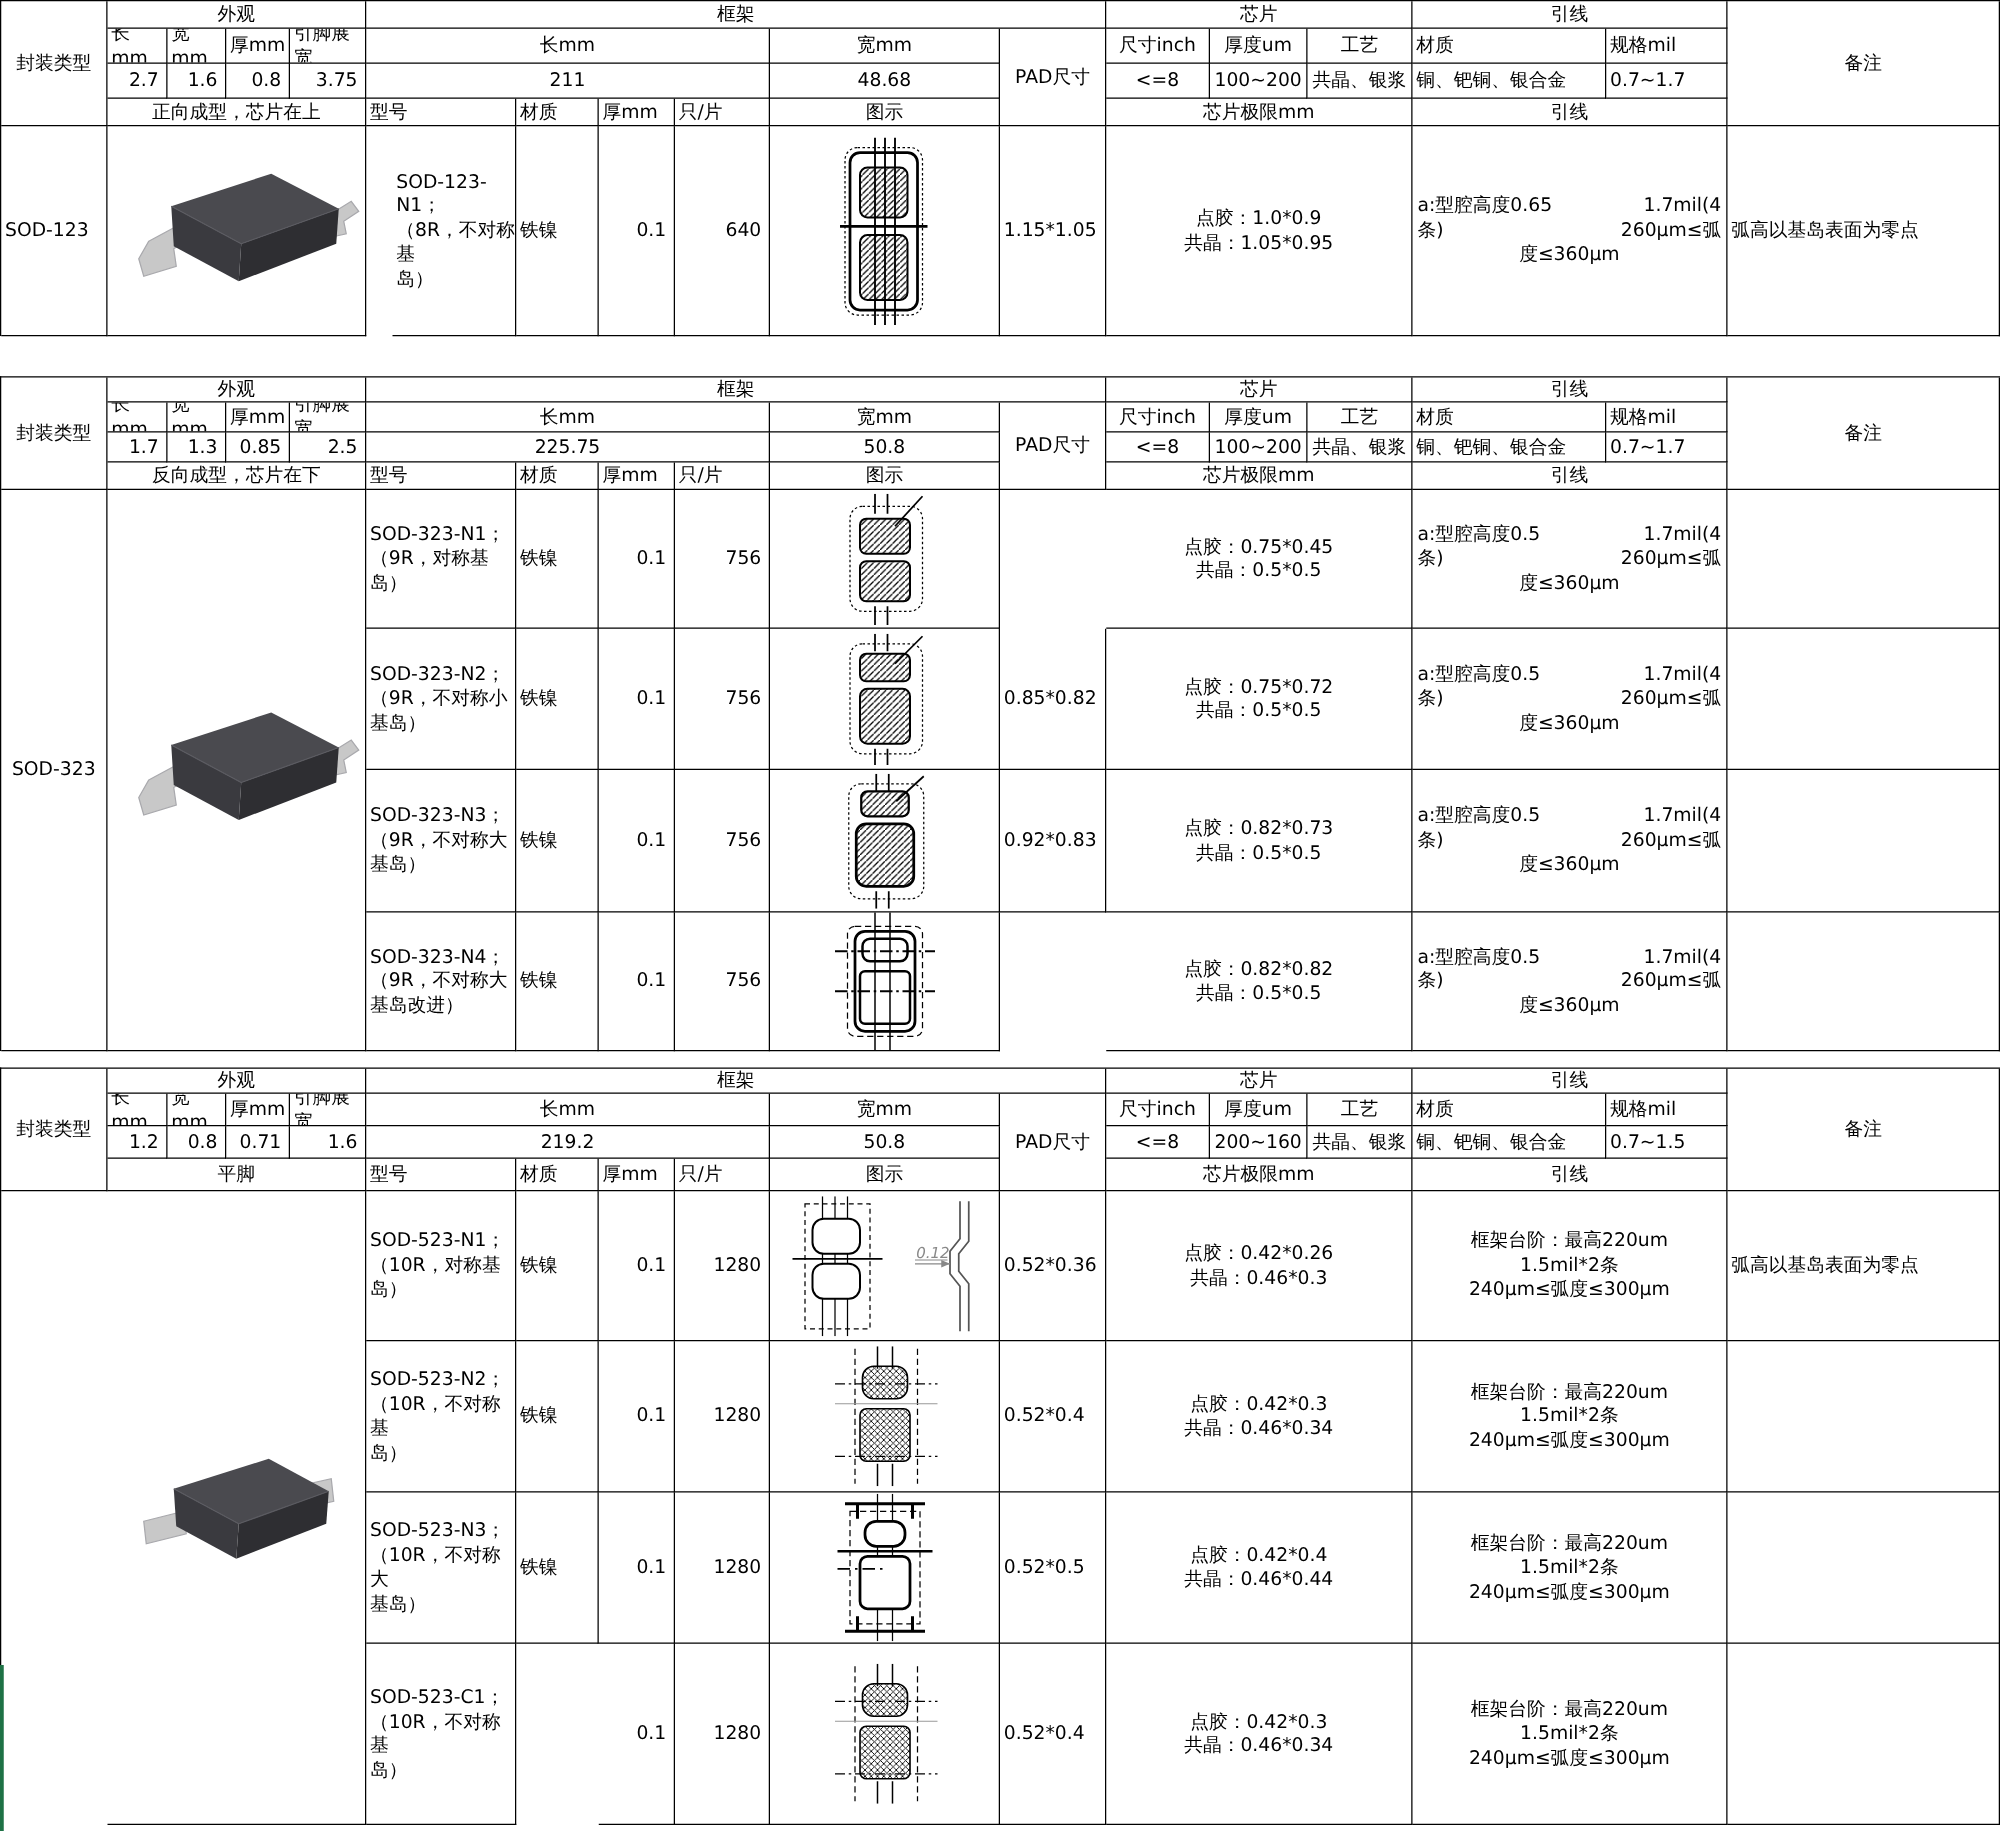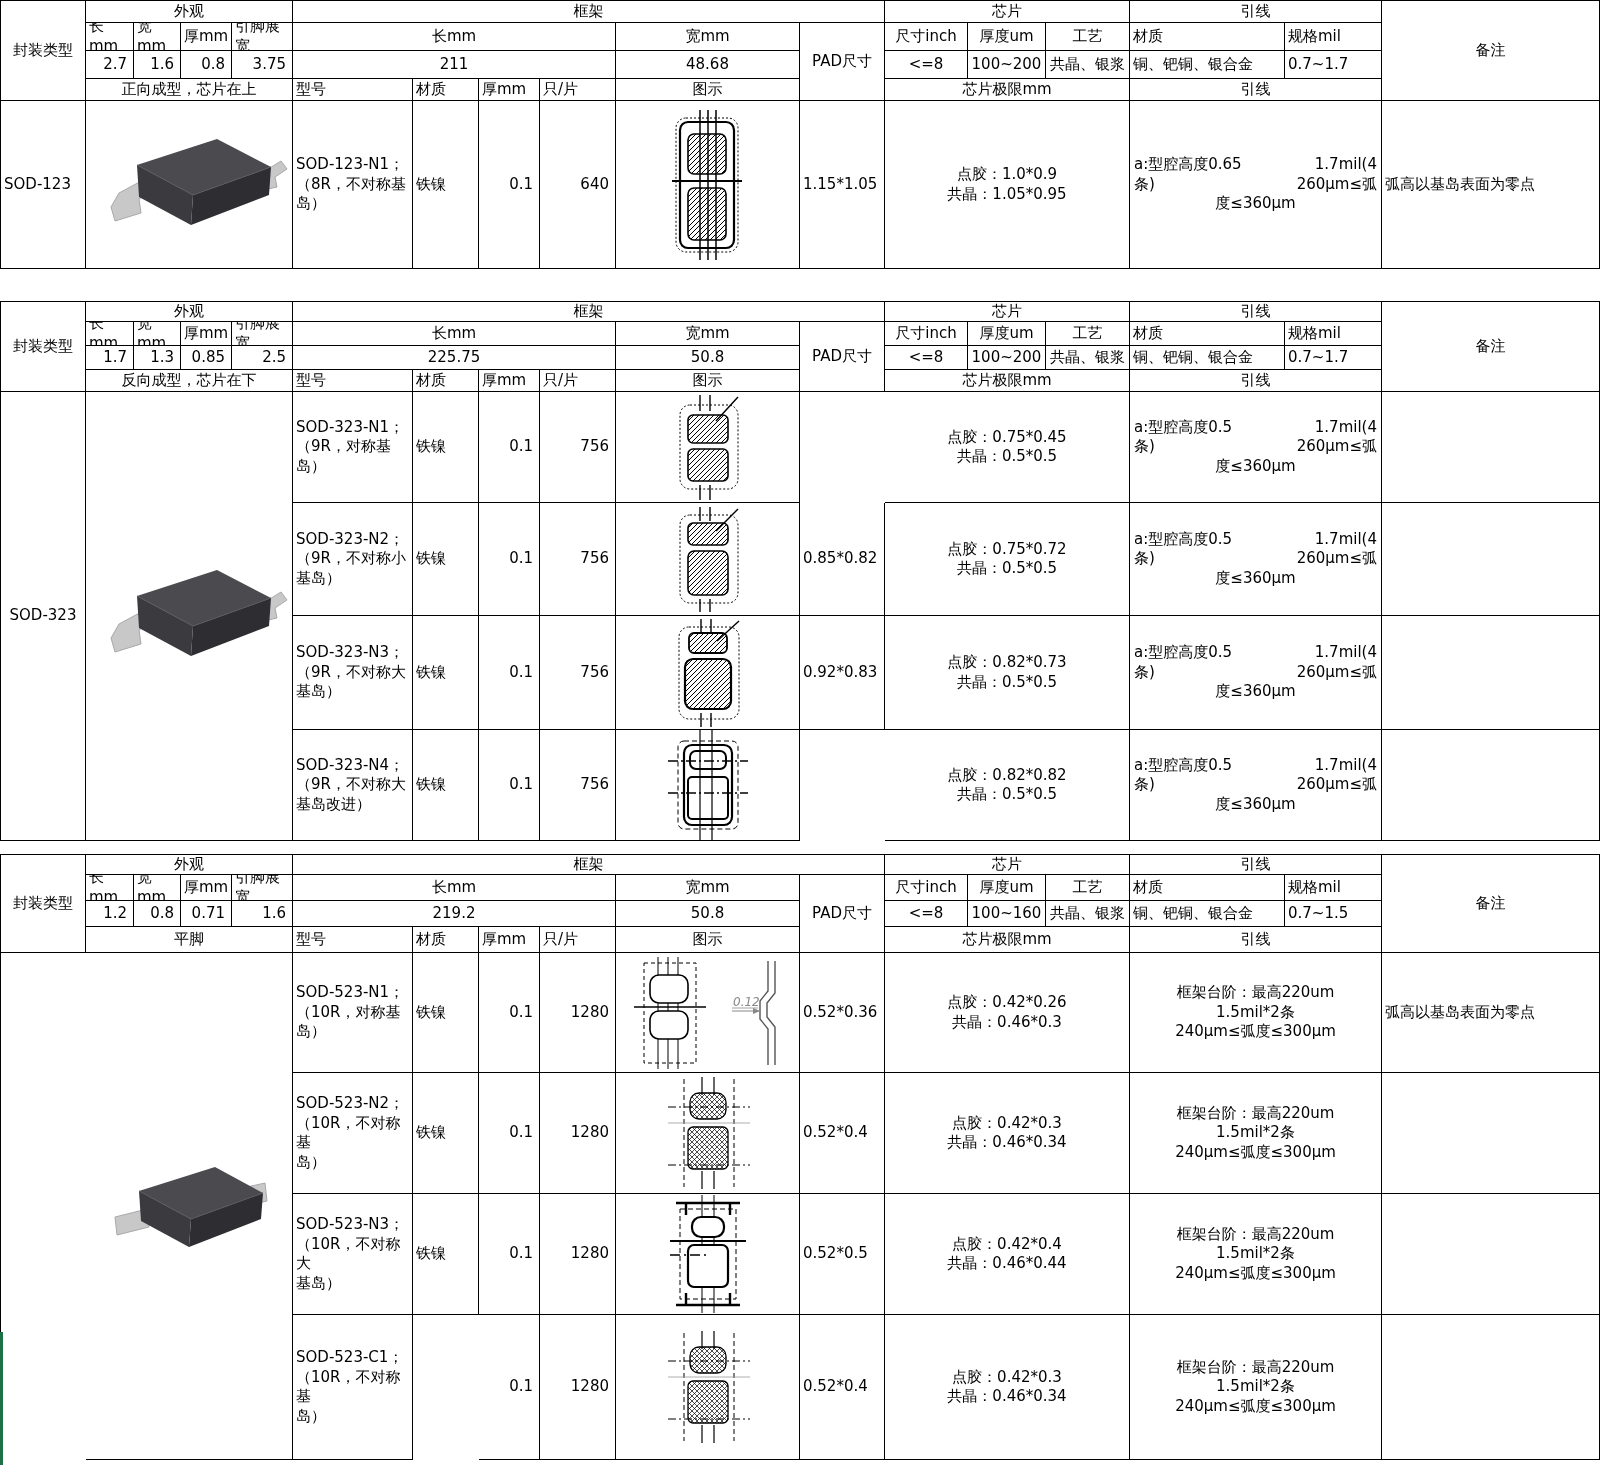--- a/index.html
+++ b/index.html
@@ -85,21 +85,21 @@
     <path d="M30,74 L56,60 L66,70 L50,80 L52,94 L26,102 L22,88 Z" fill="#c8c8c8" stroke="#a9a9ad" stroke-width="1"></path>
     <path d="M176,52 L192,42 L198,50 L186,58 L188,68 L170,72 Z" fill="#c8c8c8" stroke="#a9a9ad" stroke-width="1"></path>
     <polygon points="48,46 128,20 182,48 104,76" fill="#4a4a4f"></polygon>
     <polygon points="104,76 182,48 180,76 102,106" fill="#2e2e32"></polygon>
     <polygon points="48,46 104,76 102,106 50,78" fill="#3a3a3f"></polygon>
     <line x1="48" y1="46" x2="104" y2="76" stroke="#5a5a60" stroke-width="1"></line>
     <line x1="104" y1="76" x2="182" y2="48" stroke="#5a5a60" stroke-width="1"></line>
   </svg>
 </div>
 
-      <div class="c l pre" style="grid-area: 5 / 6 / auto / 7;">SOD-123-N1；
+      <div class="c l pre" style="grid-area: 5 / 6 / auto / 7; margin-left: 21px;">SOD-123-N1；
 （8R，不对称基
 岛）</div>
       <div class="c l" style="grid-area: 5 / 7 / auto / 8;">铁镍</div>
       <div class="c r" style="grid-area: 5 / 8 / auto / 9;">0.1</div>
       <div class="c r" style="grid-area: 5 / 9 / auto / 10;">640</div>
       <div class="c" style="grid-area: 5 / 10 / auto / 11;">
         <div class="dia-slot">
   <svg width="95" height="150" viewBox="0 0 95 150">
     <line x1="40" y1="0" x2="40" y2="150" stroke="#000" stroke-width="1.5"></line>
     <line x1="48" y1="0" x2="48" y2="150" stroke="#000" stroke-width="1.5"></line>
@@ -351,21 +351,21 @@
     <div class="c ctr" style="grid-area:2/14/3/15">工艺</div>
     <div class="c l" style="grid-area:2/15/3/16">材质</div>
     <div class="c l" style="grid-area:2/16/3/17">规格mil</div>
     <div class="c r" style="grid-area:3/2/4/3">1.2</div>
     <div class="c r" style="grid-area:3/3/4/4">0.8</div>
     <div class="c r" style="grid-area:3/4/4/5">0.71</div>
     <div class="c r" style="grid-area:3/5/4/6">1.6</div>
     <div class="c ctr" style="grid-area:3/6/4/10">219.2</div>
     <div class="c ctr" style="grid-area:3/10/4/11">50.8</div>
     <div class="c ctr" style="grid-area:3/12/4/13">&lt;=8</div>
-    <div class="c ctr" style="grid-area:3/13/4/14">100~160</div>
+    <div class="c ctr" style="grid-area:3/13/4/14">200~160</div>
     <div class="c ctr" style="grid-area:3/14/4/15">共晶、银浆</div>
     <div class="c l" style="grid-area:3/15/4/16">铜、钯铜、银合金</div>
     <div class="c l" style="grid-area:3/16/4/17">0.7~1.5</div>
     <div class="c ctr" style="grid-area:4/2/5/6">平脚</div>
     <div class="c l" style="grid-area:4/6/5/7">型号</div>
     <div class="c l" style="grid-area:4/7/5/8">材质</div>
     <div class="c l" style="grid-area:4/8/5/9">厚mm</div>
     <div class="c l" style="grid-area:4/9/5/10">只/片</div>
     <div class="c ctr" style="grid-area:4/10/5/11">图示</div>
     <div class="c ctr" style="grid-area:4/12/5/15">芯片极限mm</div>

